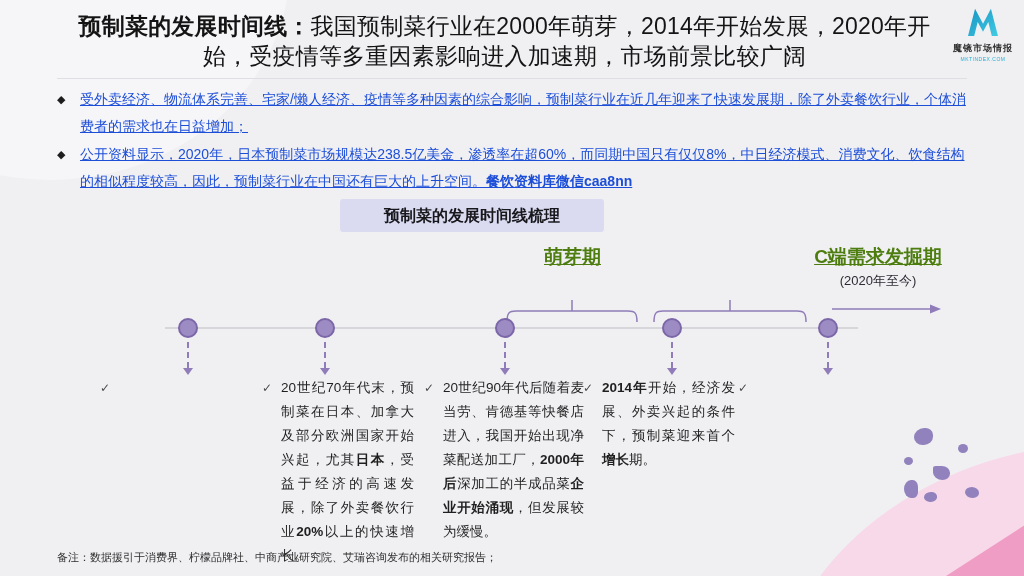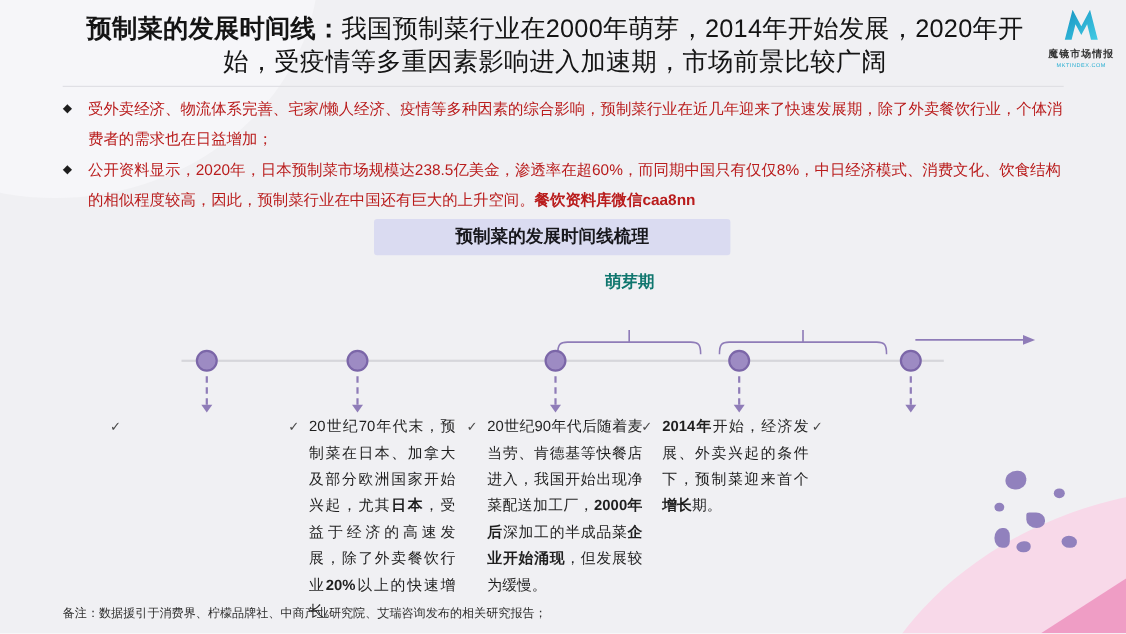--- a/index.html
+++ b/index.html
@@ -23,31 +23,31 @@
   .logo { position:absolute; right:6px; top:7px; width:70px; text-align:center; }
   .logo-name { font-size:9px; font-weight:bold; color:#333; letter-spacing:1px; margin-top:1px; }
   .logo-sub { font-size:5px; color:#27aed2; letter-spacing:0.5px; margin-top:1px; }
   .divider { position:absolute; left:57px; top:78px; width:910px; height:1px; background:#dedee3; }
 
   
   .bullets { position:absolute; left:57px; top:86px; width:915px; }
   .bullet { display:flex; margin-bottom:1px; }
   .bullet-marker { width:14px; flex:0 0 14px; font-size:11px; color:#1d1d1d;
     line-height:27px; margin-right:9px; }
-  .bullet-text { font-size:14px; line-height:27px; color:#b91c1c; }
+  .bullet-text { font-size:14px; line-height:27px; color:#1d4ed8;text-decoration:underline; }
   .bullet-text b { font-weight:bold; }
 
   
-  .section-box { position:absolute; left:340px; top:199px; width:324px; height:33px;
+  .section-box { position:absolute; left:340px; top:199px; width:264px; height:33px;
     background:#dadbf1; border-radius:3px; text-align:center; line-height:33px;
     font-size:16px; font-weight:bold; color:#17171c; }
 
   
   .phase { position:absolute; top:248px; text-align:center; }
-  .phase-name { font-size:15px; font-weight:bold; color:#0f766e; line-height:18px; }
+  .phase-name { font-size:19px; font-weight:bold; color:#4d7c0f; line-height:18px;text-decoration:underline; }
   .phase-range { font-size:13px; color:#2c2c34; line-height:18px; margin-top:6px; }
   .brace { position:absolute; }
   .tl-arrow { position:absolute; }
 
   
   .tl-line { position:absolute; left:165px; top:327px; width:693px; height:2px; background:#d6d6db; }
   .tl-dot { position:absolute; top:318px; width:20px; height:20px; border-radius:50%;
     background:#9d8bc3; border:2px solid #7b66a8; }
   .dash-arrow { position:absolute; top:342px; width:2px; height:26px;
     border-left:2px dashed #8f7cb8; }
@@ -107,20 +107,24 @@
       <span class="bullet-marker">◆</span>
       <span class="bullet-text"><span>公开资料显示，2020年，日本预制菜市场规模达238.5亿美金，渗透率在超60%，而同期中国只有仅仅8%，中日经济模式、消费文化、饮食结构的相似程度较高，因此，预制菜行业在中国还有巨大的上升空间。</span><b>餐饮资料库微信caa8nn</b></span>
     </div>
   </div>
 
   <div class="section-box">预制菜的发展时间线梳理</div>
 
   <div class="phase" style="left:495px;width:155px;">
     <div class="phase-name">萌芽期</div>
   </div>
+  <div class="phase" style="left:798px;width:160px;">
+    <div class="phase-name">C端需求发掘期</div>
+    <div class="phase-range">(2020年至今)</div>
+  </div>
 
   <svg class="brace" style="left:506px;top:299px;" width="132" height="25">
     <path d="M1,23 C1,14 3,12 10,12 H66 V1 V12 H122 C129,12 131,14 131,23" fill="none" stroke="#8f7cb8" stroke-width="1.5"></path>
   </svg>
   <svg class="brace" style="left:653px;top:299px;" width="154" height="25">
     <path d="M1,23 C1,14 3,12 10,12 H77 V1 V12 H144 C151,12 153,14 153,23" fill="none" stroke="#8f7cb8" stroke-width="1.5"></path>
   </svg>
   <svg class="tl-arrow" style="left:832px;top:303px;" width="110" height="12">
     <line x1="0" y1="6" x2="99" y2="6" stroke="#8f7cb8" stroke-width="1.5"></line>
     <polygon points="98,1.5 109,6 98,10.5" fill="#8f7cb8"></polygon>

